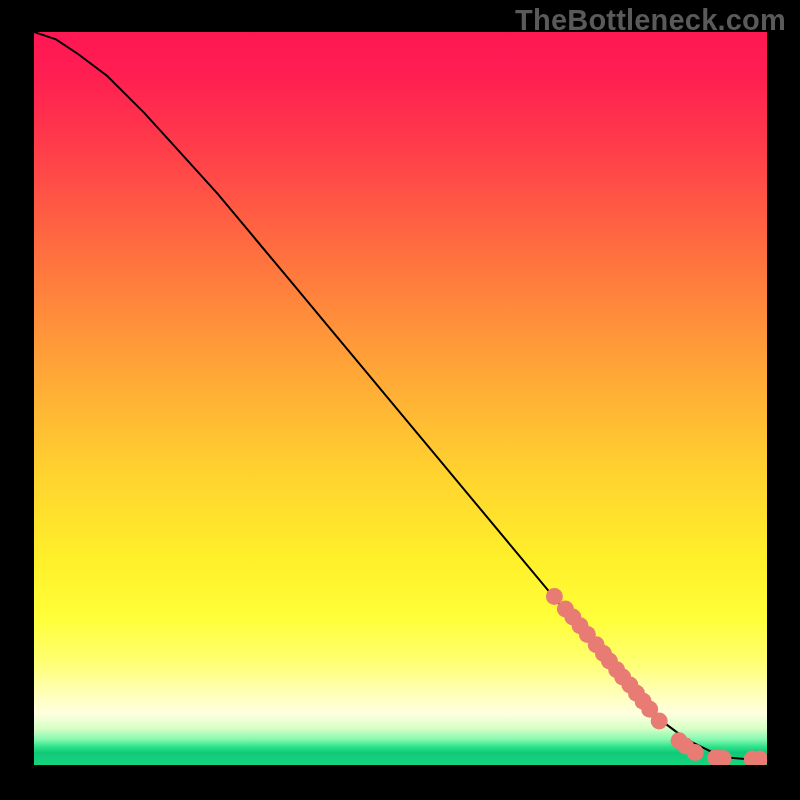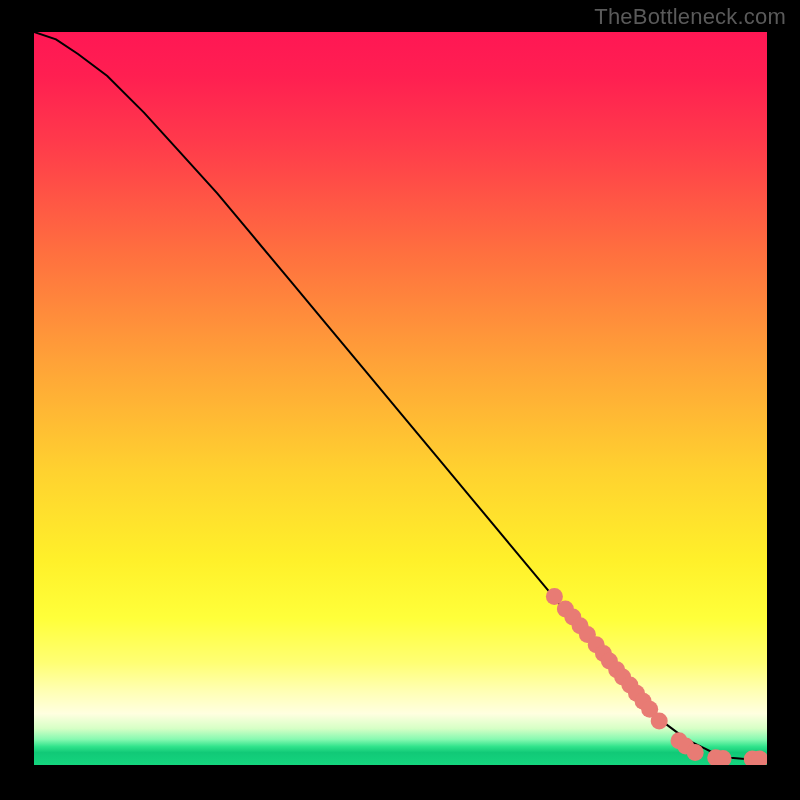--- a/index.html
+++ b/index.html
@@ -17,22 +17,22 @@
     top: 0;
     width: 800px;
     height: 800px;
     background: #000;
   }
   .watermark {
     position: absolute;
     top: 4px;
     right: 14px;
     color: #5a5a5a;
-    font-size: 22px;
-    font-weight: 400;
+    font-size: 29px;
+    font-weight: 700;
     letter-spacing: 0.2px;
   }
   .plot-area {
     position: absolute;
     left: 34px;
     top: 32px;
     width: 733px;
     height: 733px;
     overflow: hidden;
   }

